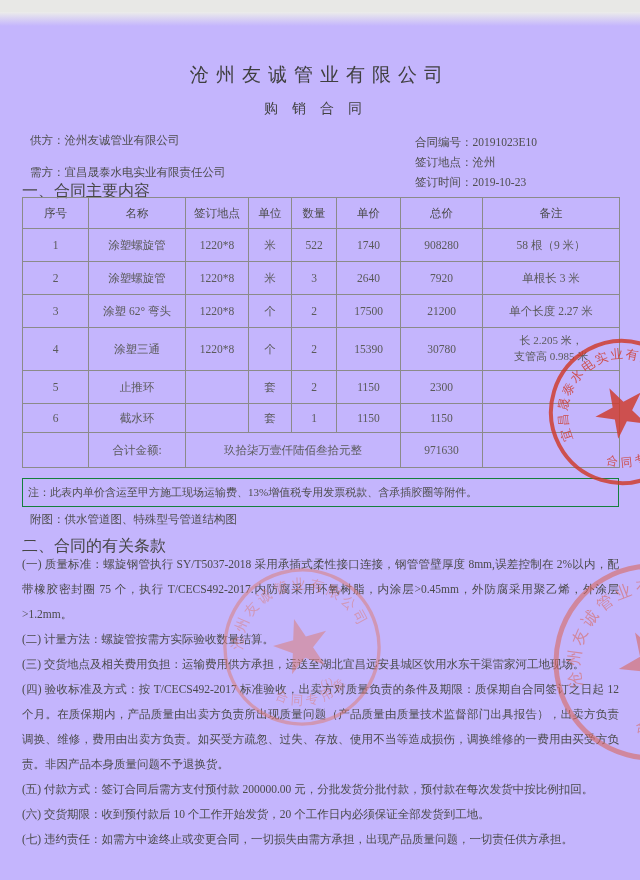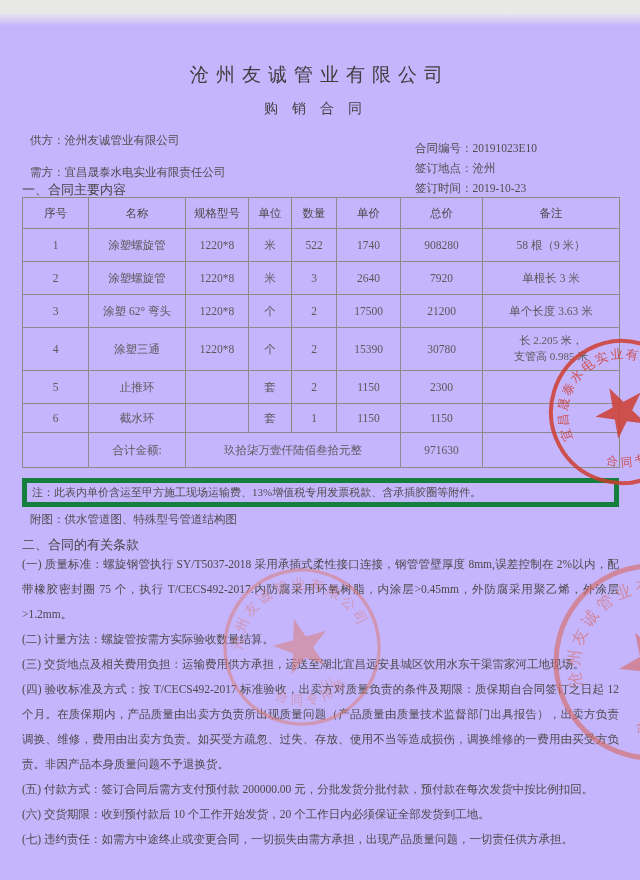--- a/index.html
+++ b/index.html
@@ -17,42 +17,42 @@
   .company-title{
     position:absolute; top:50px; left:0; width:100%; text-align:center;
     font-size:19px; letter-spacing:7px; color:#3f3f3f; font-weight:500;
   }
   .doc-title{
     position:absolute; top:88px; left:0; width:100%; text-align:center;
     font-size:14px; letter-spacing:14px; color:#424242; font-weight:500;
   }
   .meta-left-1{ position:absolute; left:30px; top:121px; font-size:11.5px; color:#4e4e4e; }
   .meta-left-2{ position:absolute; left:30px; top:153px; font-size:11.5px; color:#4e4e4e; }
-  .meta-right{ position:absolute; left:415px; top:126px; font-size:11.5px; color:#4e4e4e; line-height:20px;font-family:Liberation Serif, serif; }
-  .sec-title{ position:absolute; left:22px; font-size:13px; color:#464646; }
+  .meta-right{ position:absolute; left:415px; top:120px; font-size:11.5px; color:#4e4e4e; line-height:20px;font-family:Liberation Serif, serif; }
+  .sec-title{ position:absolute; left:22px; font-size:16px; color:#464646; }
   .sec1{ top:169px; }
   .sec2{ top:524px; }
 
   table.items{
     position:absolute; left:22px; top:185px; width:597px;
     border-collapse:collapse; table-layout:fixed;
     font-size:11.5px; color:#5a5a5a;
   }
   table.items th, table.items td{
     border:1px solid #8b8b89; text-align:center; vertical-align:middle;
     padding:0 2px; font-weight:normal; overflow:hidden;
   }
   table.items th{ color:#4c4c4c; }
   .rh-head{ height:31px; } .rh-std{ height:33px; } .rh-tall{ height:43px; }
   .rh-short{ height:29px; } .rh-total{ height:35px; }
   .remark-two{ line-height:1.45; font-size:11px; }
 
   .note-box{
     position:absolute; left:22px; top:466px; width:597px; height:29px;
-    border:5px solid #15803d; box-sizing:border-box;
+    border:1px solid #15803d; box-sizing:border-box;
     font-size:11px; color:#4e4e4e; display:flex; align-items:center; padding-left:5px;
   }
   .attachment{ position:absolute; left:30px; top:500px; font-size:11.5px; color:#4e4e4e; }
 
   .clauses{
     position:absolute; left:22px; top:540px; width:597px;
     font-size:11.5px; line-height:25px; color:#4b4b4b; text-align:justify;
   }
   .clauses p{ margin:0; }
 
@@ -88,21 +88,21 @@
         <col style="width:43px">
       <col style="width:45px">
         <col style="width:64px">
         <col style="width:82px">
         <col style="width:137px">
     </colgroup>
     <tbody>
         <tr class="rh-head">
       <th>序号</th>
       <th>名称</th>
-      <th>规格型号</th>
+      <th>签订地点</th>
       <th>单位</th>
       <th>数量</th>
       <th>单价</th>
       <th>总价</th>
       <th>备注</th>
     </tr>
     <tr class="rh-std">
       <td>1</td>
       <td>涂塑螺旋管</td>
       <td>1220*8</td>
@@ -123,21 +123,21 @@
       <td>单根长 3 米</td>
     </tr>
     <tr class="rh-std">
       <td>3</td>
       <td>涂塑 62° 弯头</td>
       <td>1220*8</td>
       <td>个</td>
       <td>2</td>
       <td>17500</td>
       <td>21200</td>
-      <td>单个长度 3.63 米</td>
+      <td>单个长度 2.27 米</td>
     </tr>
     <tr class="rh-tall">
       <td>4</td>
       <td>涂塑三通</td>
       <td>1220*8</td>
       <td>个</td>
       <td>2</td>
       <td>15390</td>
       <td>30780</td>
       <td>

